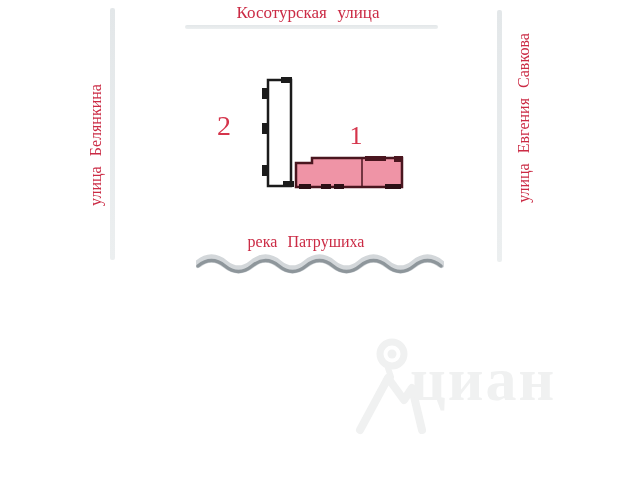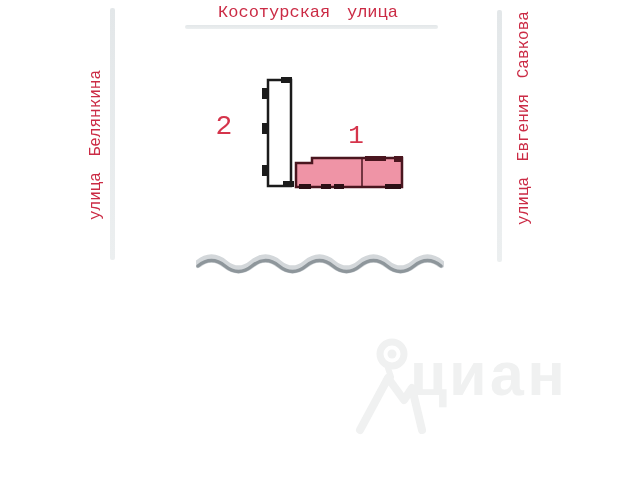--- a/index.html
+++ b/index.html
@@ -1,18 +1,18 @@
 <!DOCTYPE html>
 <html><head>
 <meta charset="utf-8">
 <style>
   html,body{margin:0;padding:0;background:#ffffff;}
   .canvas{
     position:relative;width:640px;height:480px;background:#ffffff;overflow:hidden;
-    font-family:Liberation Mono, monospace;
+    font-family:Liberation Serif, serif;
   }
   .street{color:#cb2b45;white-space:nowrap;word-spacing:0.38em;}
   .street-top{position:absolute;left:308px;top:3px;transform:translateX(-50%);font-size:17px;}
   .street-left{position:absolute;left:96px;top:145px;transform:translate(-50%,-50%) rotate(-90deg);font-size:16px;}
   .street-right{position:absolute;left:524px;top:118px;transform:translate(-50%,-50%) rotate(-90deg);font-size:16px;}
   .road-line{position:absolute;background:linear-gradient(#e3e7e9,#eceff0);border-radius:2px;}
   .road-top{left:185px;top:25px;width:253px;height:4px;}
   .road-left{left:110px;top:8px;width:5px;height:252px;}
   .road-right{left:497px;top:10px;width:5px;height:252px;}
   .buildings{position:absolute;left:0;top:0;}
@@ -58,20 +58,21 @@
       <rect x="299" y="184" width="12" height="5" fill="#2c0f15"></rect>
       <rect x="321" y="184" width="10" height="5" fill="#2c0f15"></rect>
       <rect x="334" y="184" width="10" height="5" fill="#2c0f15"></rect>
       <rect x="385" y="184" width="16" height="5" fill="#2c0f15"></rect>
     </g>
   </svg>
 
   <div class="bnum bnum-2">2</div>
   <div class="bnum bnum-1">1</div>
 
+  <div class="river-label">река Патрушиха</div>
   <svg class="wave" width="248" height="24" viewBox="0 0 248 24">
     <path d="M2,11 Q15.5,0 29,11 T56,11 T83,11 T110,11 T137,11 T164,11 T191,11 T218,11 T245,11" fill="none" stroke="#d3d7da" stroke-width="8" stroke-linecap="round"></path>
     <path d="M2,13 Q15.5,2 29,13 T56,13 T83,13 T110,13 T137,13 T164,13 T191,13 T218,13 T245,13" fill="none" stroke="#8e969b" stroke-width="3.5" stroke-linecap="round"></path>
   </svg>
 
   <div class="watermark">
     <svg class="cian-icon" width="80" height="105" viewBox="0 0 80 105">
       <circle cx="42" cy="24" r="12" fill="none" stroke="#f0f1f1" stroke-width="7"></circle>
       <circle cx="42" cy="24" r="4.5" fill="#f0f1f1"></circle>
       <path d="M38,38 L41,47" fill="none" stroke="#f0f1f1" stroke-width="6" stroke-linecap="round"></path>

